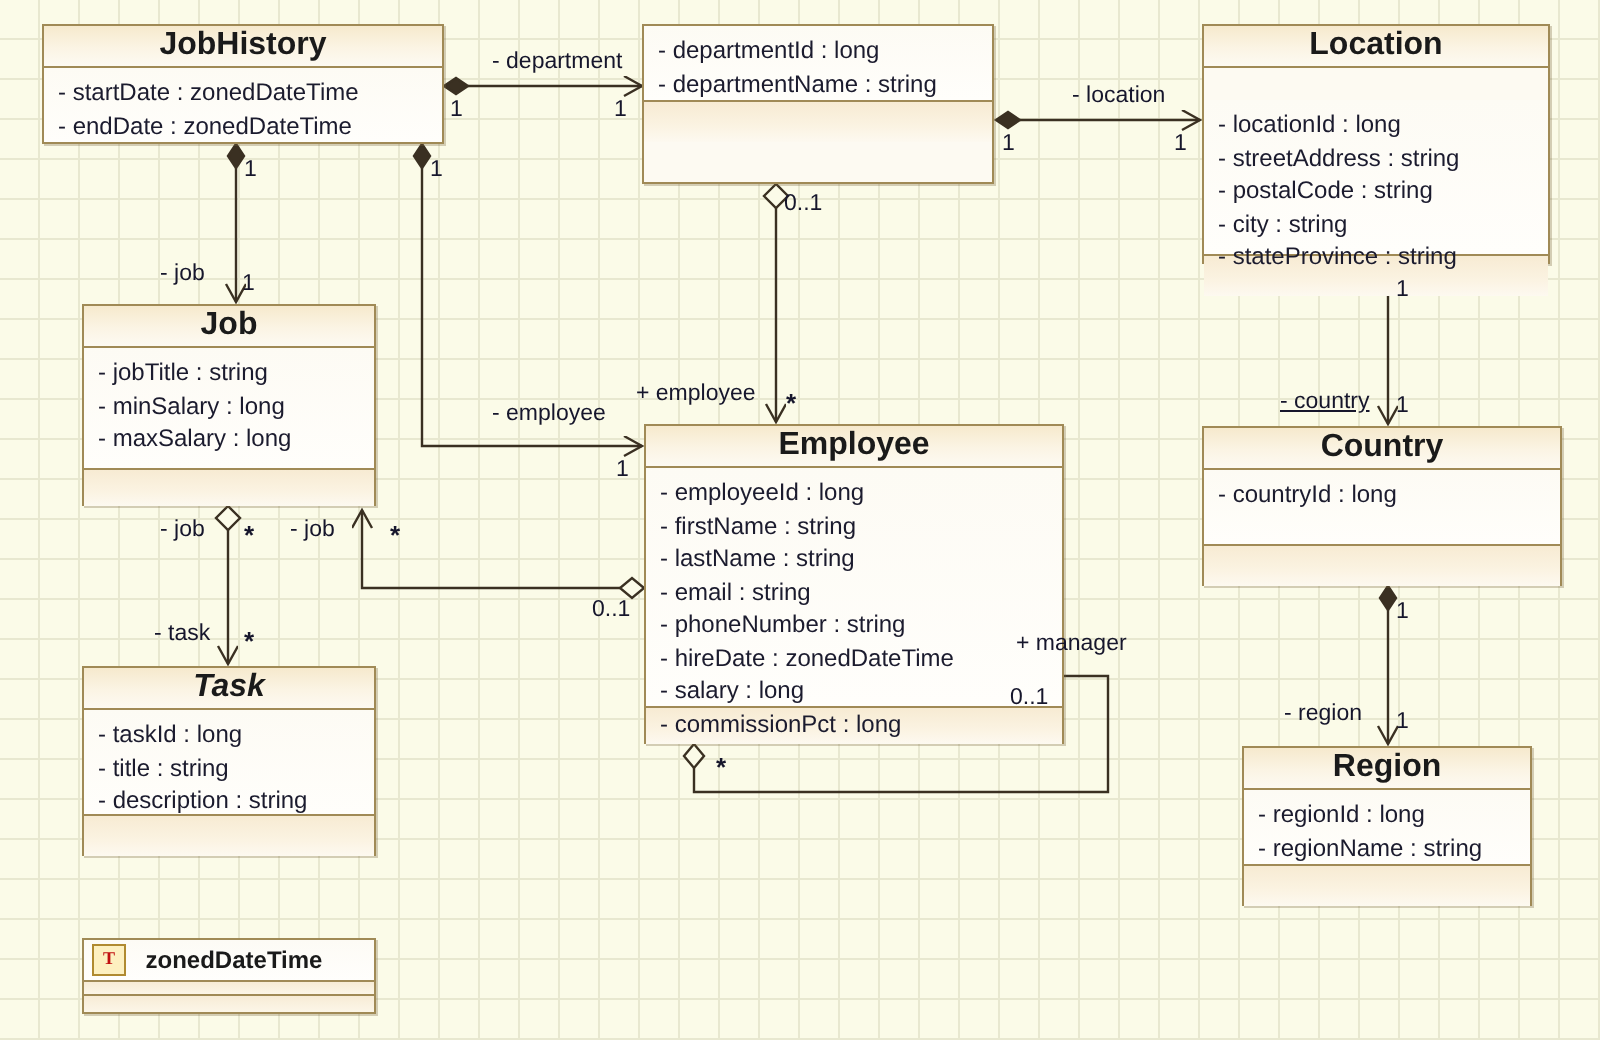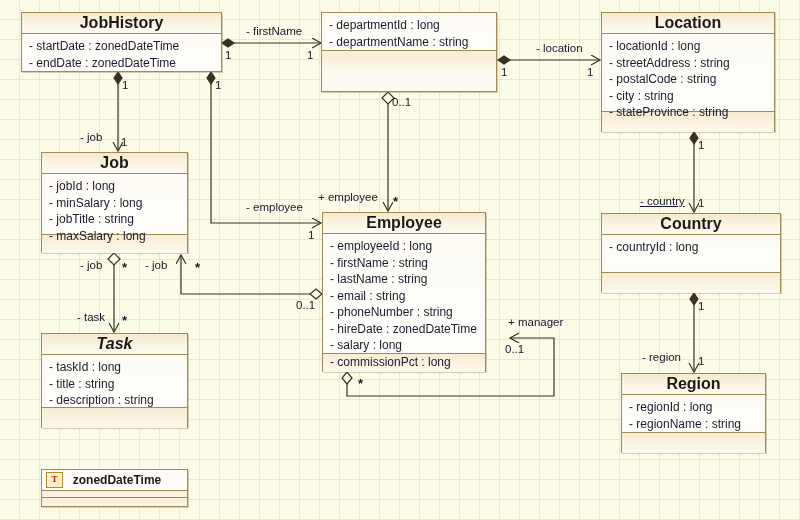--- a/index.html
+++ b/index.html
@@ -186,42 +186,41 @@
   <div class="uml-class" style="left:321px; top:12px; width:176px; height:80px;">
     <div class="cls-attrs" style="height:38px;">
       <div>- departmentId : long</div>
       <div>- departmentName : string</div>
     </div>
     <div class="cls-ops" style="height:20px;"></div>
   </div>
 
   <div class="uml-class" style="left:601px; top:12px; width:174px; height:120px;">
     <div class="cls-title">Location</div>
-    <div class="cls-attrs" style="height:78px;">
+    <div class="cls-attrs" style="height:78px;margin-top:16px;">
       <div>- locationId : long</div>
       <div>- streetAddress : string</div>
       <div>- postalCode : string</div>
       <div>- city : string</div>
       <div>- stateProvince : string</div>
     </div>
     <div class="cls-ops" style="height:20px;"></div>
   </div>
 
   <div class="uml-class" style="left:41px; top:152px; width:147px; height:101px;">
     <div class="cls-title">Job</div>
     <div class="cls-attrs" style="height:61px;">
-      <div>- jobId : long</div>
+      <div>- jobTitle : string</div>
       <div>- minSalary : long</div>
-      <div>- jobTitle : string</div>
       <div>- maxSalary : long</div>
     </div>
     <div class="cls-ops" style="height:18px;"></div>
   </div>
 
-  <div class="uml-class" style="left:322px; top:212px; width:164px; height:160px;">
+  <div class="uml-class" style="left:322px; top:212px; width:210px; height:160px;">
     <div class="cls-title">Employee</div>
     <div class="cls-attrs" style="height:120px;">
       <div>- employeeId : long</div>
       <div>- firstName : string</div>
       <div>- lastName : string</div>
       <div>- email : string</div>
       <div>- phoneNumber : string</div>
       <div>- hireDate : zonedDateTime</div>
       <div>- salary : long</div>
       <div>- commissionPct : long</div>
@@ -258,21 +257,21 @@
 
   <div class="uml-datatype" style="left:41px; top:469px; width:147px; height:38px;">
     <div class="dt-title">
       <div class="dt-badge">T</div>
       <div class="dt-name">zonedDateTime</div>
     </div>
     <div class="dt-row"></div>
     <div class="dt-row last"></div>
   </div>
 
-  <div class="edge-label" style="left:246px; top:25px;">- firstName</div>
+  <div class="edge-label" style="left:246px; top:25px;">- department</div>
   <div class="mult-label" style="left:225px; top:49px;">1</div>
   <div class="mult-label" style="left:307px; top:49px;">1</div>
 
   <div class="edge-label" style="left:536px; top:42px;">- location</div>
   <div class="mult-label" style="left:501px; top:66px;">1</div>
   <div class="mult-label" style="left:587px; top:66px;">1</div>
 
   <div class="mult-label" style="left:122px; top:79px;">1</div>
   <div class="edge-label" style="left:80px; top:131px;">- job</div>
   <div class="mult-label" style="left:121px; top:136px;">1</div>

